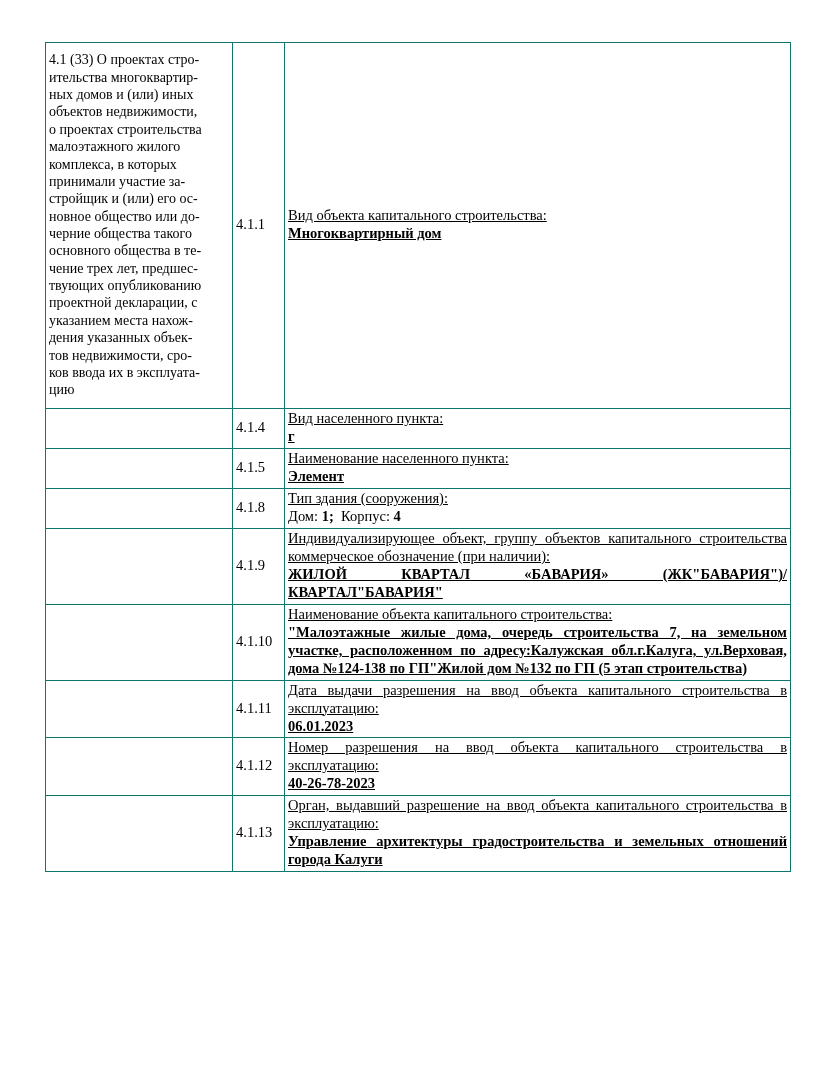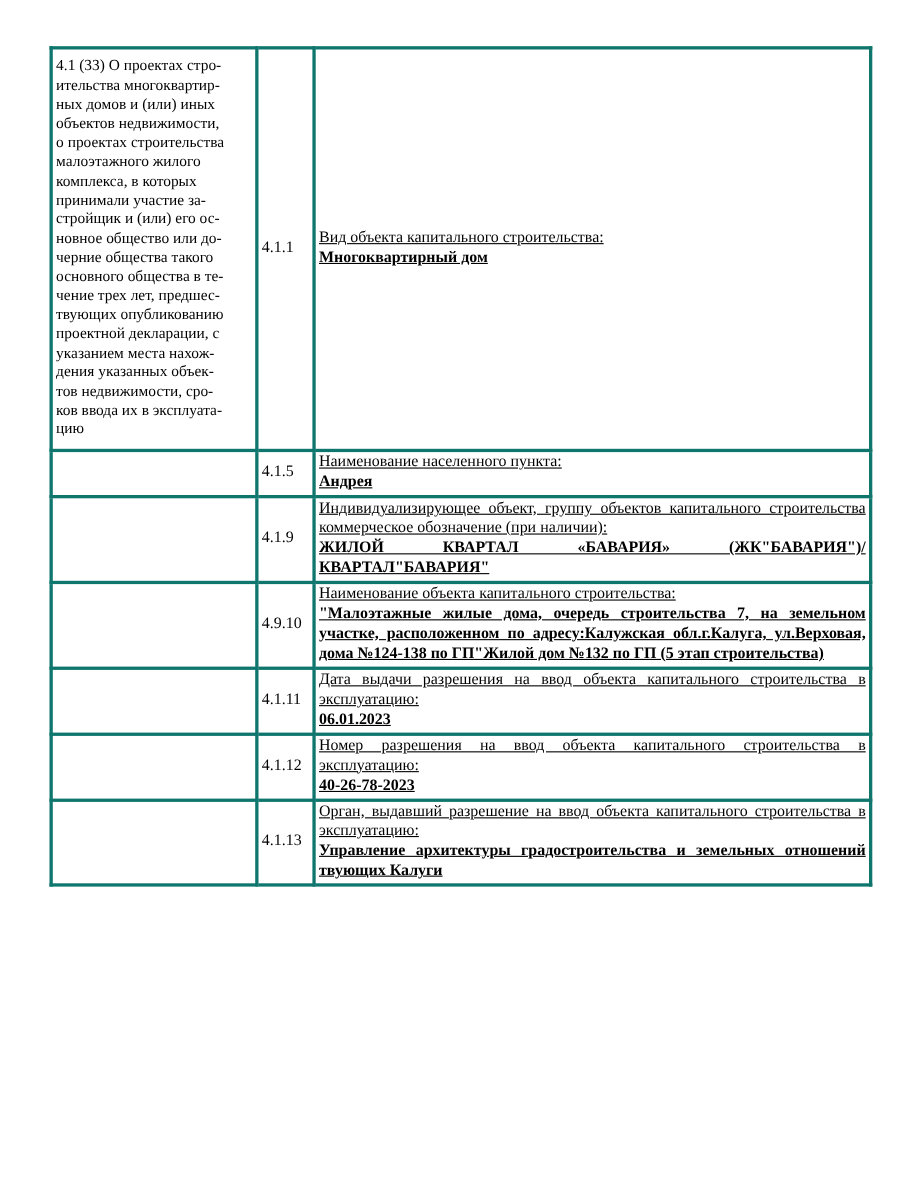--- a/index.html
+++ b/index.html
@@ -19,21 +19,21 @@
   }
   table.decl {
     position: absolute;
     left: 45px;
     top: 42px;
     width: 745px;
     border-collapse: collapse;
     table-layout: fixed;
   }
   table.decl td {
-    border: 3px solid #0f766e;
+    border: 1px solid #0f766e;
     padding: 1px 3px 2px 3px;
     vertical-align: middle;
     overflow: hidden;
   }
   td.c1 { vertical-align: top; }
   td.section-head {
     white-space: pre-line;
     text-align: left;
     font-size: 14px;
   }
@@ -81,45 +81,61 @@
 цию</td>
         <td class="c2">4.1.1</td>
         <td class="c3">
           <div class="label">Вид объекта капитального строительства:</div>
           <div class="value">Многоквартирный дом</div>
         </td>
       </tr>
 
 
 
+      <tr>
+        <td class="c1"></td>
+        <td class="c2">4.1.4</td>
+        <td class="c3">
+          <div class="label">Вид населенного пункта:</div>
+          <div class="value">г</div>
+        </td>
+      </tr>
 
       <tr>
         <td class="c1"></td>
         <td class="c2">4.1.5</td>
         <td class="c3">
           <div class="label">Наименование населенного пункта:</div>
-          <div class="value">Андрея</div>
+          <div class="value">Элемент</div>
         </td>
       </tr>
 
 
 
+      <tr>
+        <td class="c1"></td>
+        <td class="c2">4.1.8</td>
+        <td class="c3">
+          <div class="label">Тип здания (сооружения):</div>
+          <div><span>Дом: </span><b>1;</b><span> &nbsp;Корпус: </span><b>4</b></div>
+        </td>
+      </tr>
 
       <tr>
         <td class="c1"></td>
         <td class="c2">4.1.9</td>
         <td class="c3">
           <div class="label">Индивидуализирующее объект, группу объектов капитального строительства коммерческое обозначение (при наличии):</div>
           <div class="value">ЖИЛОЙ КВАРТАЛ «БАВАРИЯ» (ЖК"БАВАРИЯ")/КВАРТАЛ"БАВАРИЯ"</div>
         </td>
       </tr>
 
       <tr>
         <td class="c1"></td>
-        <td class="c2">4.9.10</td>
+        <td class="c2">4.1.10</td>
         <td class="c3">
           <div class="label">Наименование объекта капитального строительства:</div>
           <div class="value">"Малоэтажные жилые дома, очередь строительства 7, на земельном участке, расположенном по адресу:Калужская обл.г.Калуга, ул.Верховая, дома №124-138 по ГП"Жилой дом №132 по ГП (5 этап строительства)</div>
         </td>
       </tr>
 
       <tr>
         <td class="c1"></td>
         <td class="c2">4.1.11</td>
         <td class="c3">
@@ -135,19 +151,19 @@
           <div class="label">Номер разрешения на ввод объекта капитального строительства в эксплуатацию:</div>
           <div class="value">40-26-78-2023</div>
         </td>
       </tr>
 
       <tr>
         <td class="c1"></td>
         <td class="c2">4.1.13</td>
         <td class="c3">
           <div class="label">Орган, выдавший разрешение на ввод объекта капитального строительства в эксплуатацию:</div>
-          <div class="value">Управление архитектуры градостроительства и земельных отношений твующих Калуги</div>
+          <div class="value">Управление архитектуры градостроительства и земельных отношений города Калуги</div>
         </td>
       </tr>
 
     </tbody>
   </table>
 </div>
 
 </body></html>

